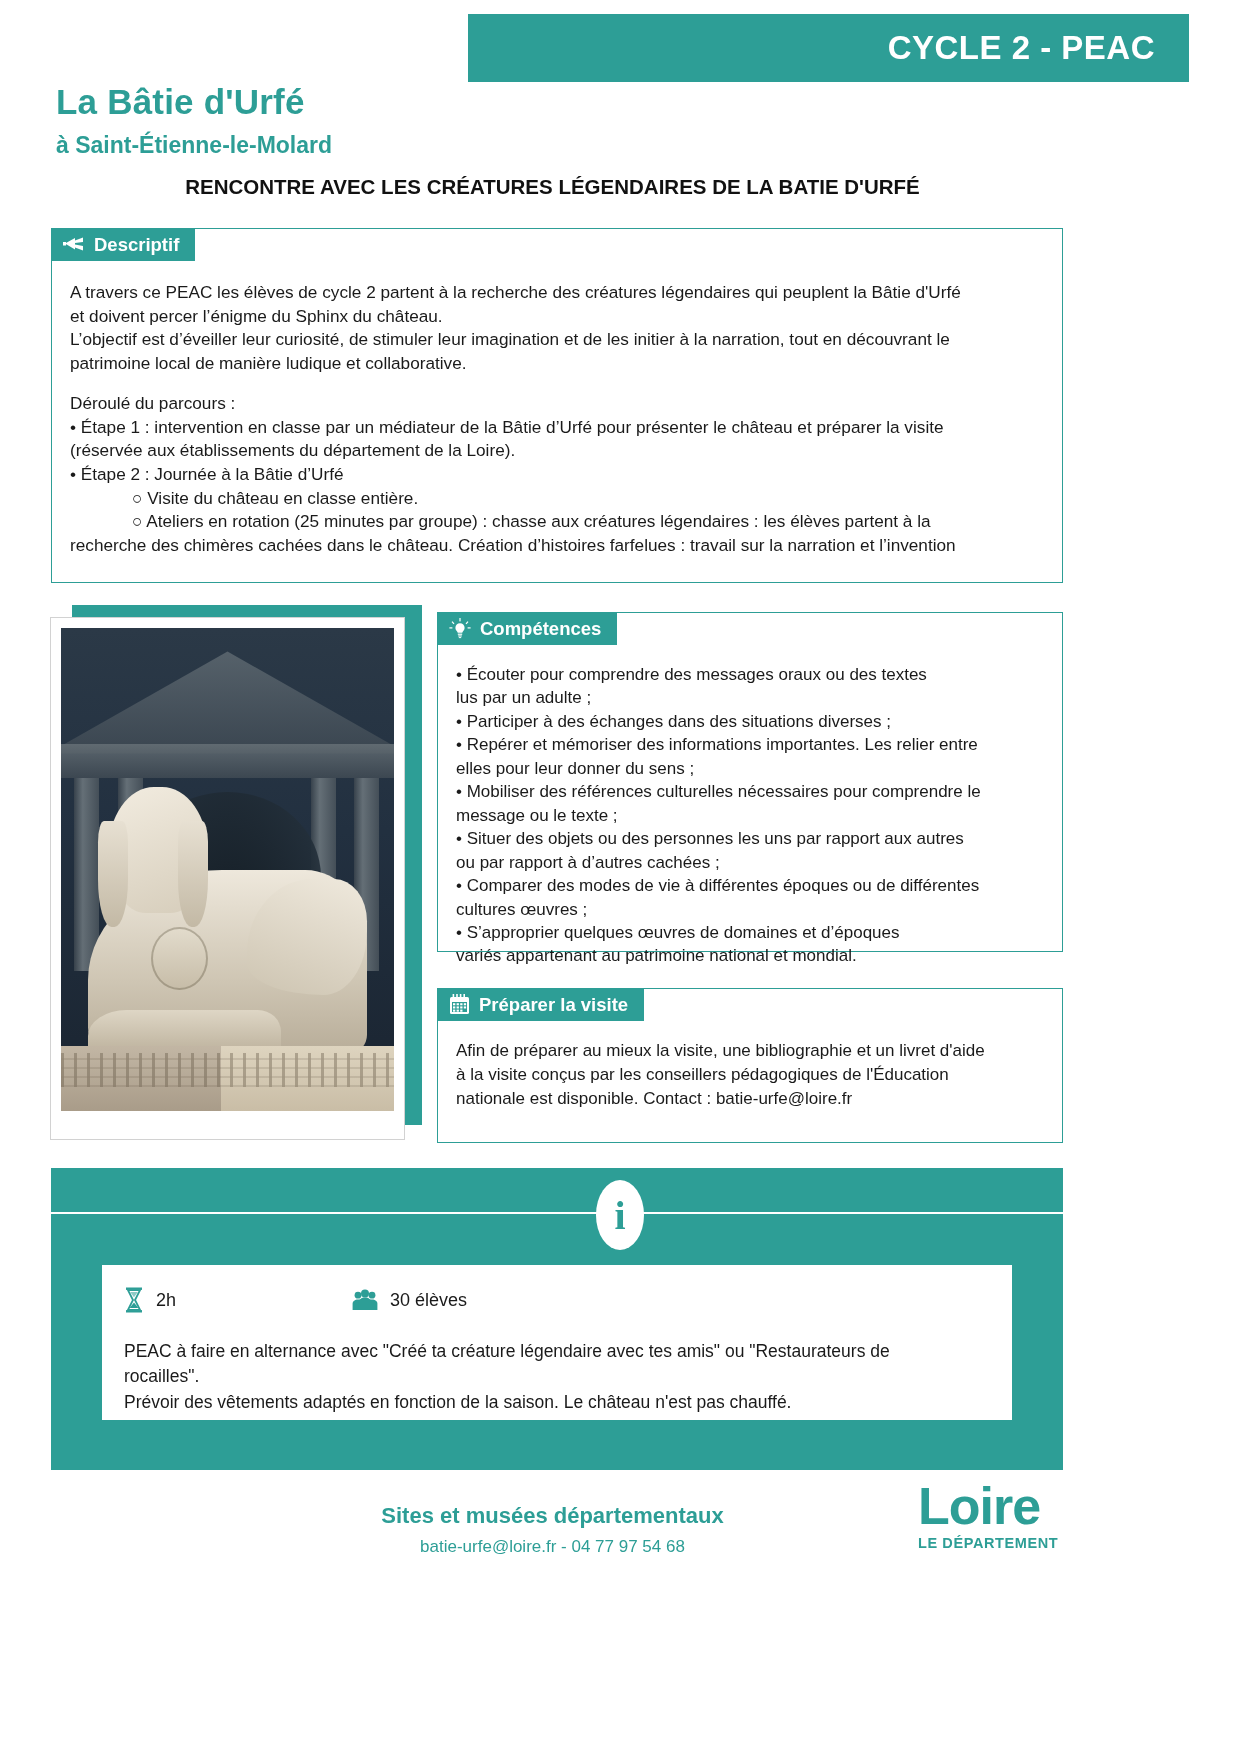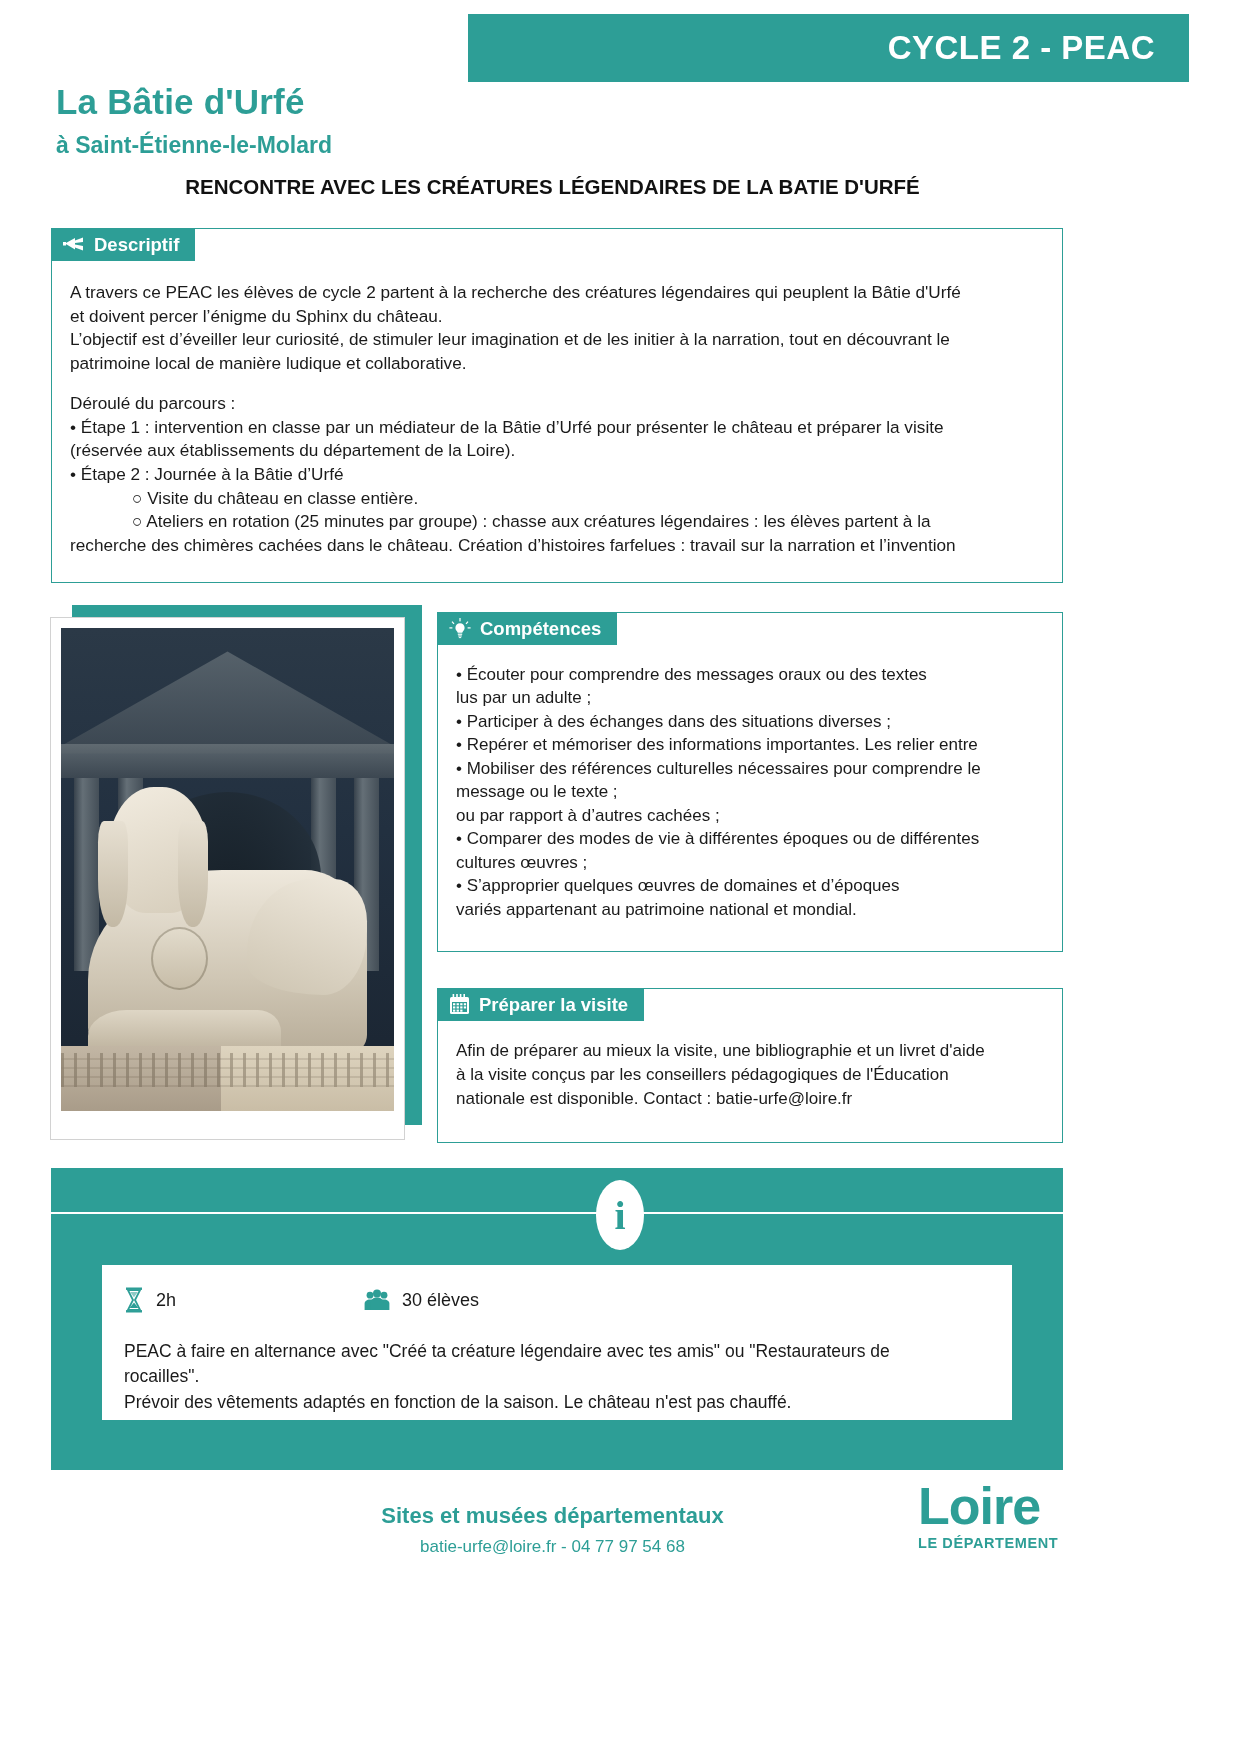--- a/index.html
+++ b/index.html
@@ -167,21 +167,21 @@
     position: absolute; left: 50%; top: 1180px; transform: translateX(-50%);
     width: 48px; height: 70px; border-radius: 50%;
     background: #fff; color: #2d9e96;
     display: flex; align-items: center; justify-content: center;
     font-size: 40px; font-weight: bold; font-family: "Liberation Serif", serif;
   }
   .info-card {
     position: absolute; left: 102px; top: 1265px; width: 910px; height: 155px;
     background: #fff; padding: 18px 22px;
   }
-  .meta-row { display: flex; align-items: center; gap: 12px; height: 34px; }
+  .meta-row { display: flex; align-items: center; gap: 0; height: 34px; }
   .meta-item { display: flex; align-items: center; gap: 12px; font-size: 18px; }
   .meta-item.first { width: 228px; }
   .info-text { margin-top: 22px; font-size: 17.5px; line-height: 1.45; }
 
   
   .footer-title {
     position: absolute; left: 0; top: 1503px; width: 1105px;
     text-align: center; color: #2d9e96; font-size: 22px; font-weight: bold;
   }
   .footer-contact {
@@ -280,22 +280,24 @@
           <rect x="18.6" y="9.3" width="3" height="1.2" fill="#ffffff"></rect>
         </svg>
       </span>
       <span>Compétences</span>
     </div>
     <div class="panel-body">
       <p>• Écouter pour comprendre des messages oraux ou des textes</p>
       <p>lus par un adulte ;</p>
       <p>• Participer à des échanges dans des situations diverses ;</p>
       <p>• Repérer et mémoriser des informations importantes. Les relier entre</p>
+      <p>elles pour leur donner du sens ;</p>
       <p>• Mobiliser des références culturelles nécessaires pour comprendre le</p>
       <p>message ou le texte ;</p>
+      <p>• Situer des objets ou des personnes les uns par rapport aux autres</p>
       <p>ou par rapport à d’autres cachées ;</p>
       <p>• Comparer des modes de vie à différentes époques ou de différentes</p>
       <p>cultures œuvres ;</p>
       <p>• S’approprier quelques œuvres de domaines et d’époques</p>
       <p>variés appartenant au patrimoine national et mondial.</p>
     </div>
   </div>
 
   <div class="panel" id="preparer">
     <div class="panel-tab">

